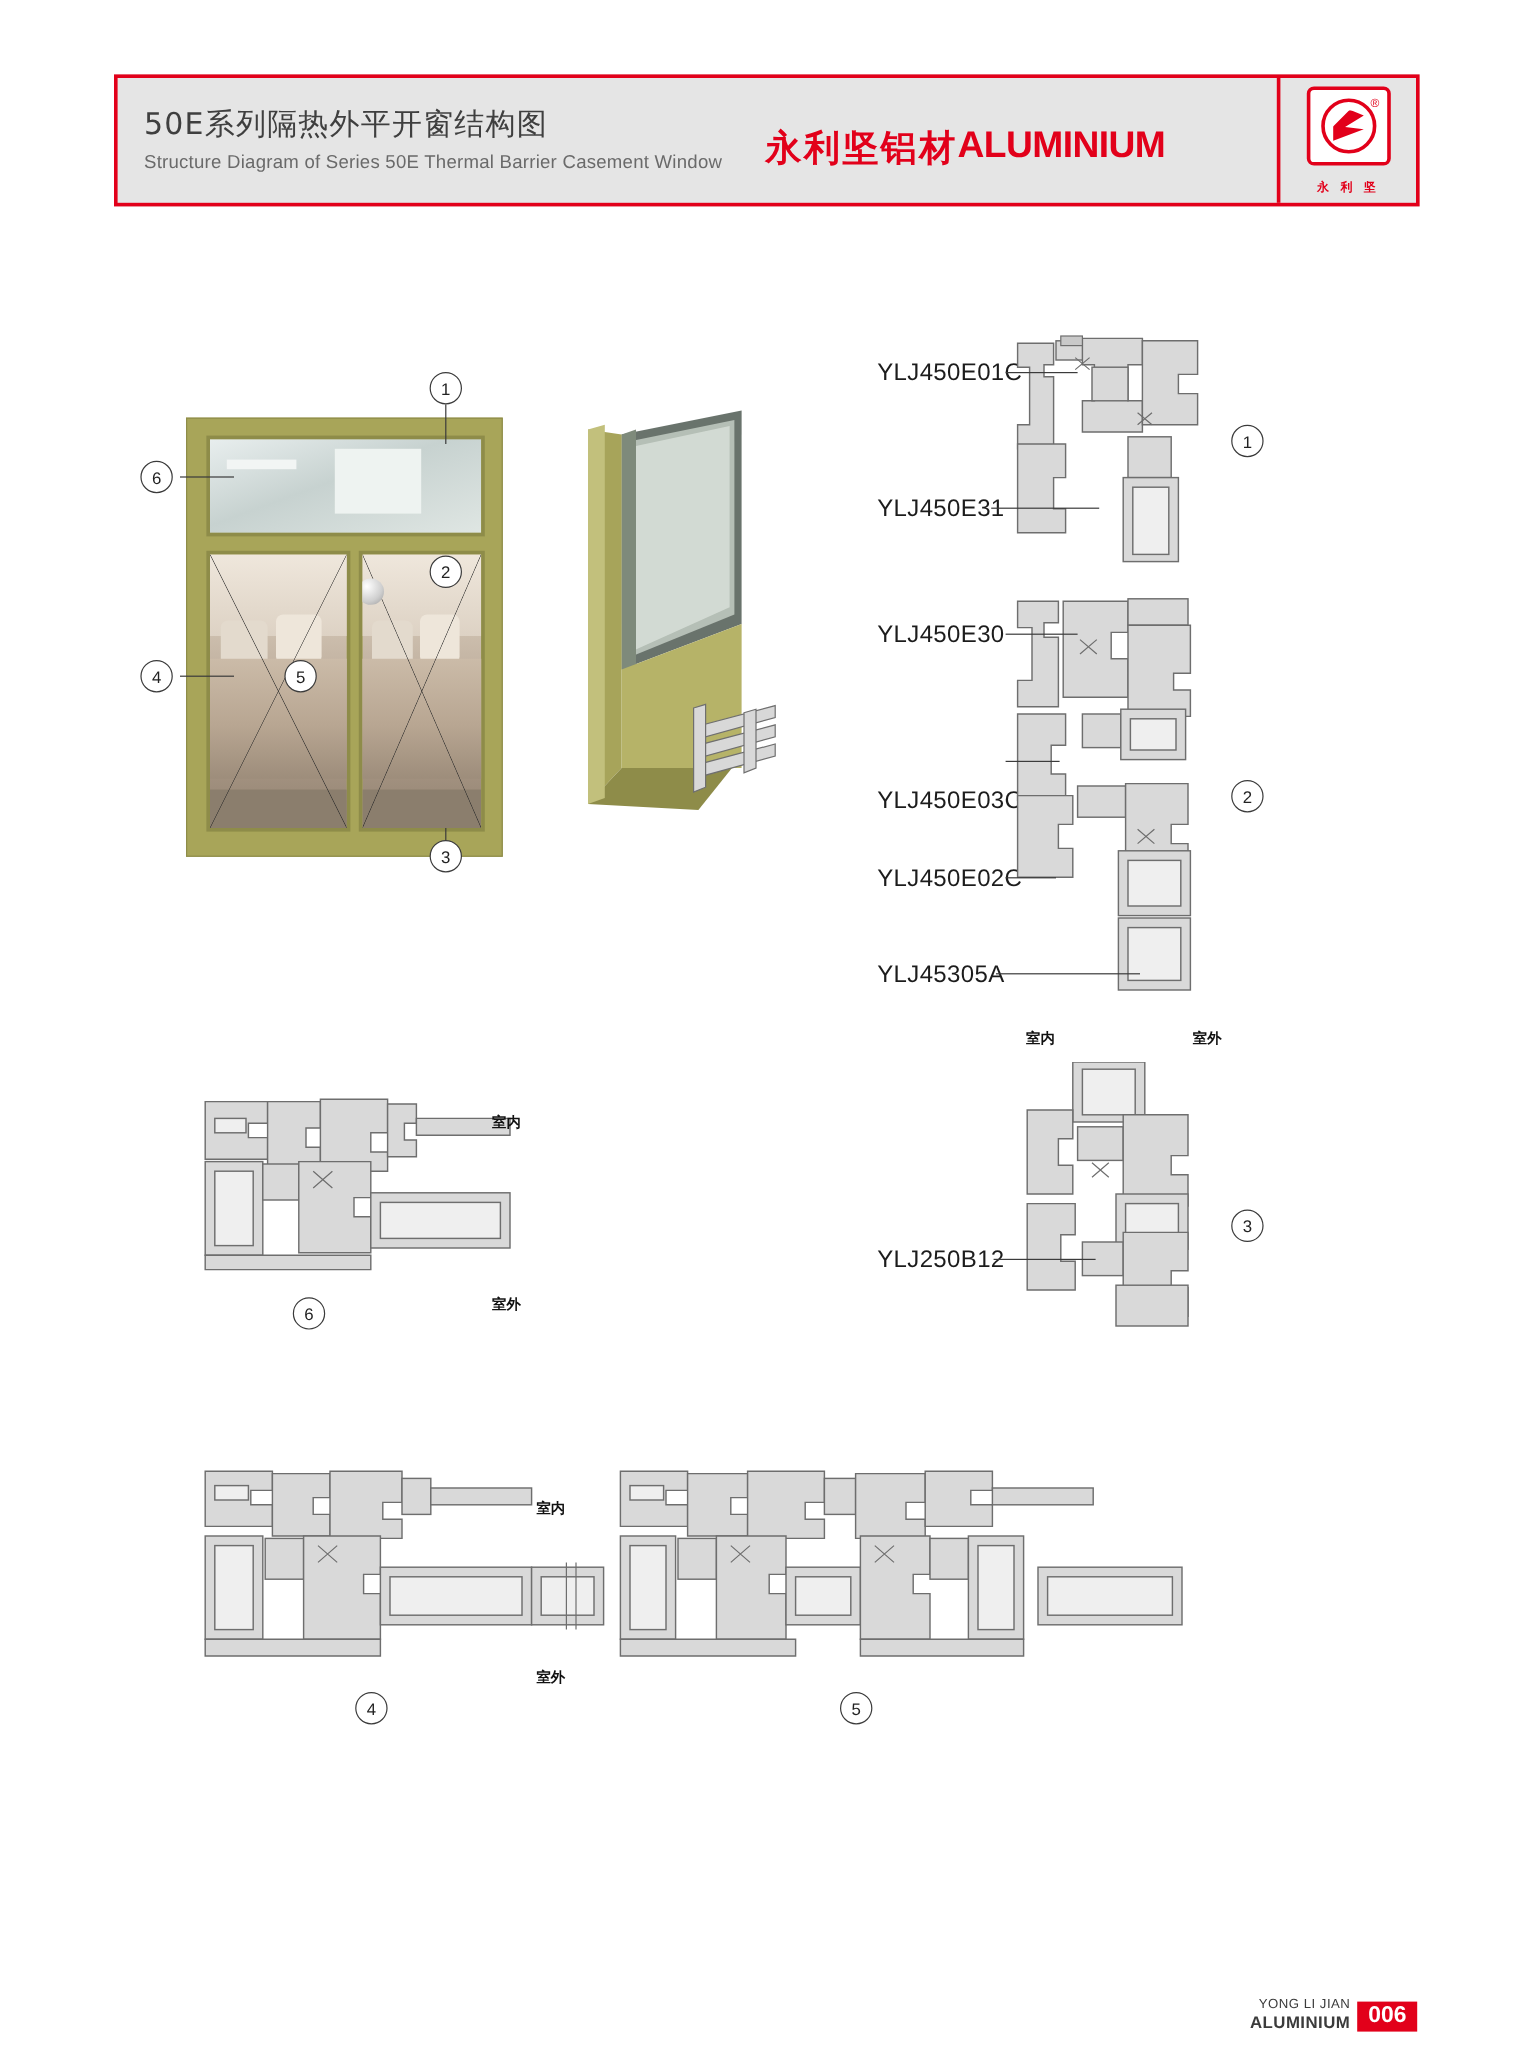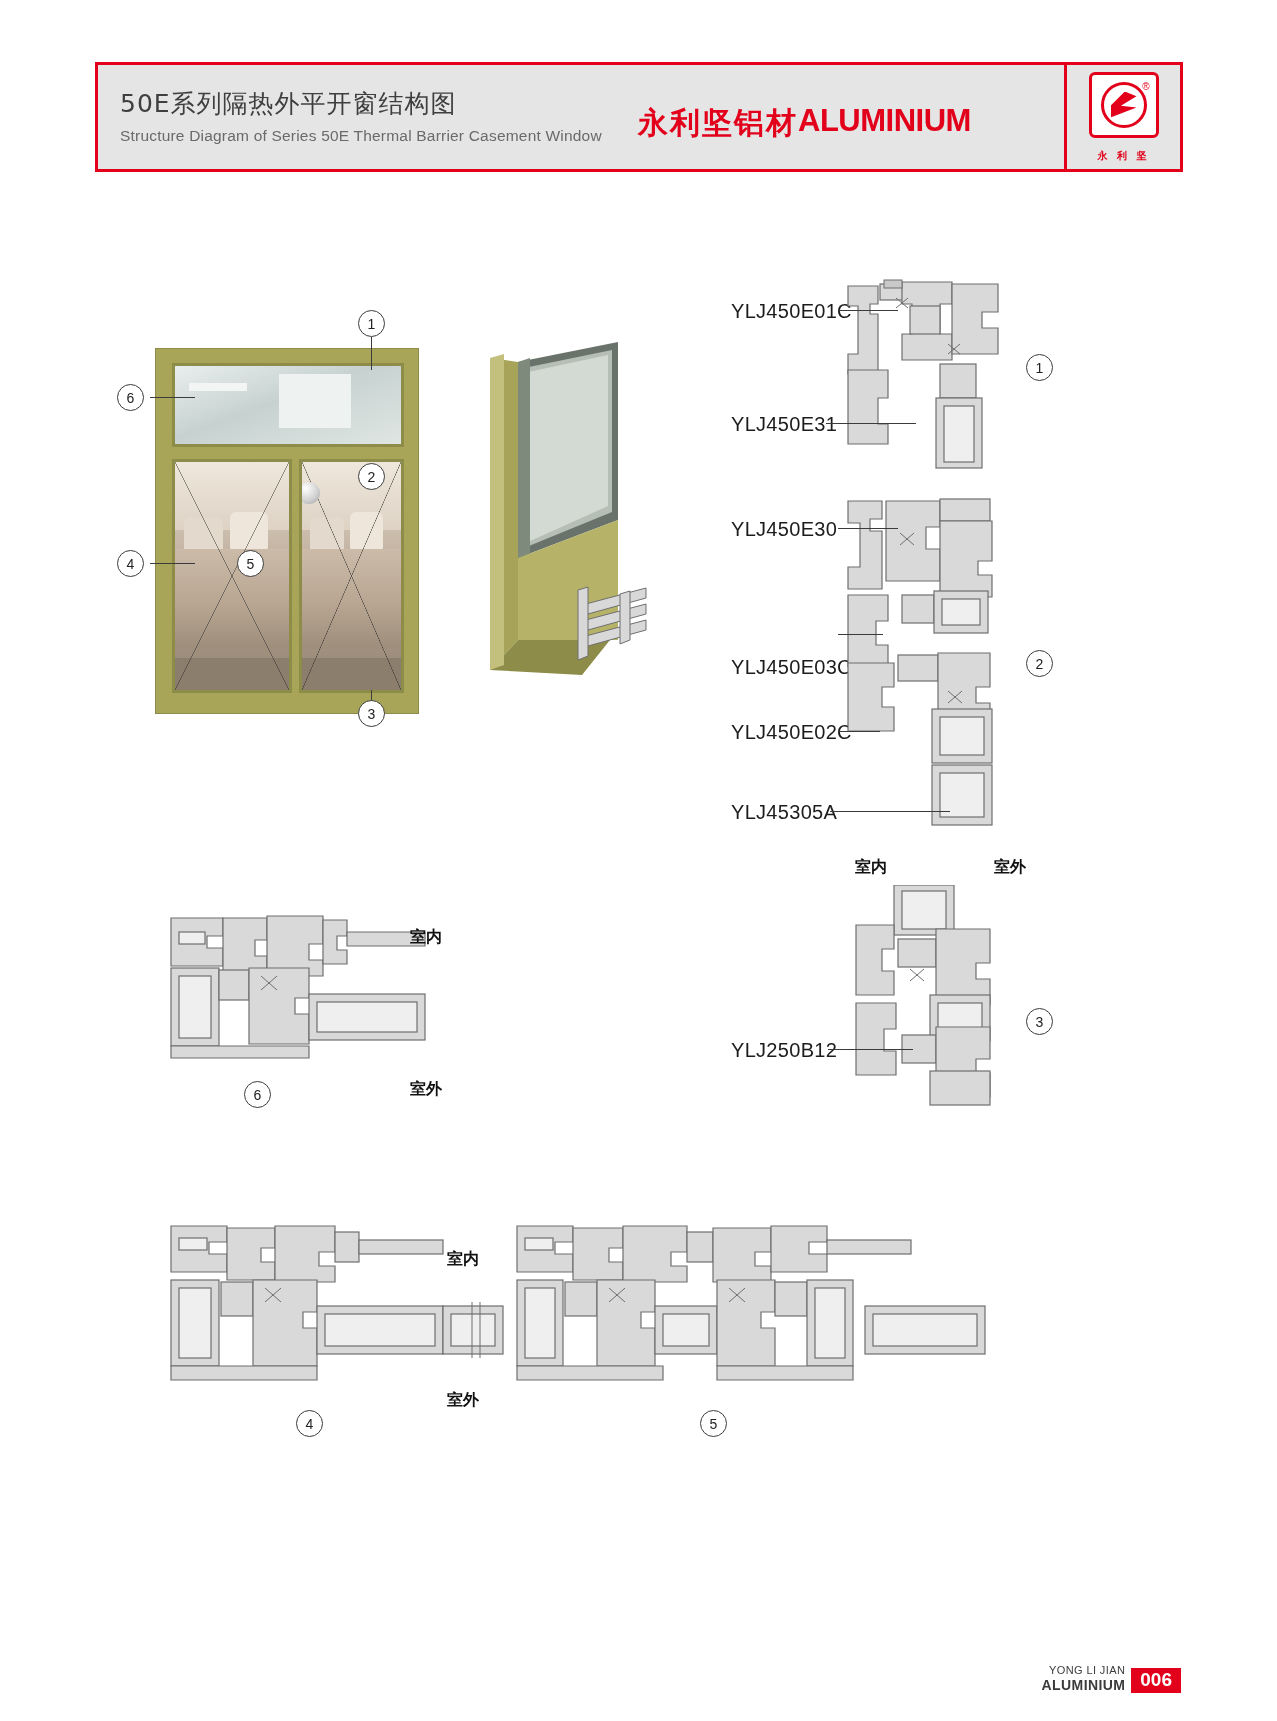--- a/index.html
+++ b/index.html
@@ -135,21 +135,21 @@
 
   
   #corner3d{position:absolute;left:470px;top:340px;width:200px;height:380px;}
 
   
   .sec-label{
     position:absolute;font-size:20px;color:#1c1c1c;
     font-family:"Liberation Sans",sans-serif;letter-spacing:.3px;
   }
   .cn-label{
-    position:absolute;font-size:16px;color:#111;font-weight:bold;
+    position:absolute;font-size:12px;color:#111;font-weight:bold;
     font-family:"DejaVu Sans","Liberation Sans",sans-serif;
   }
 
   
   #footer{
     position:absolute;right:96px;bottom:28px;display:flex;align-items:flex-end;justify-content:flex-end;
   }
   #footer-txt{
     text-align:right;margin-right:6px;line-height:1.15;
   }

